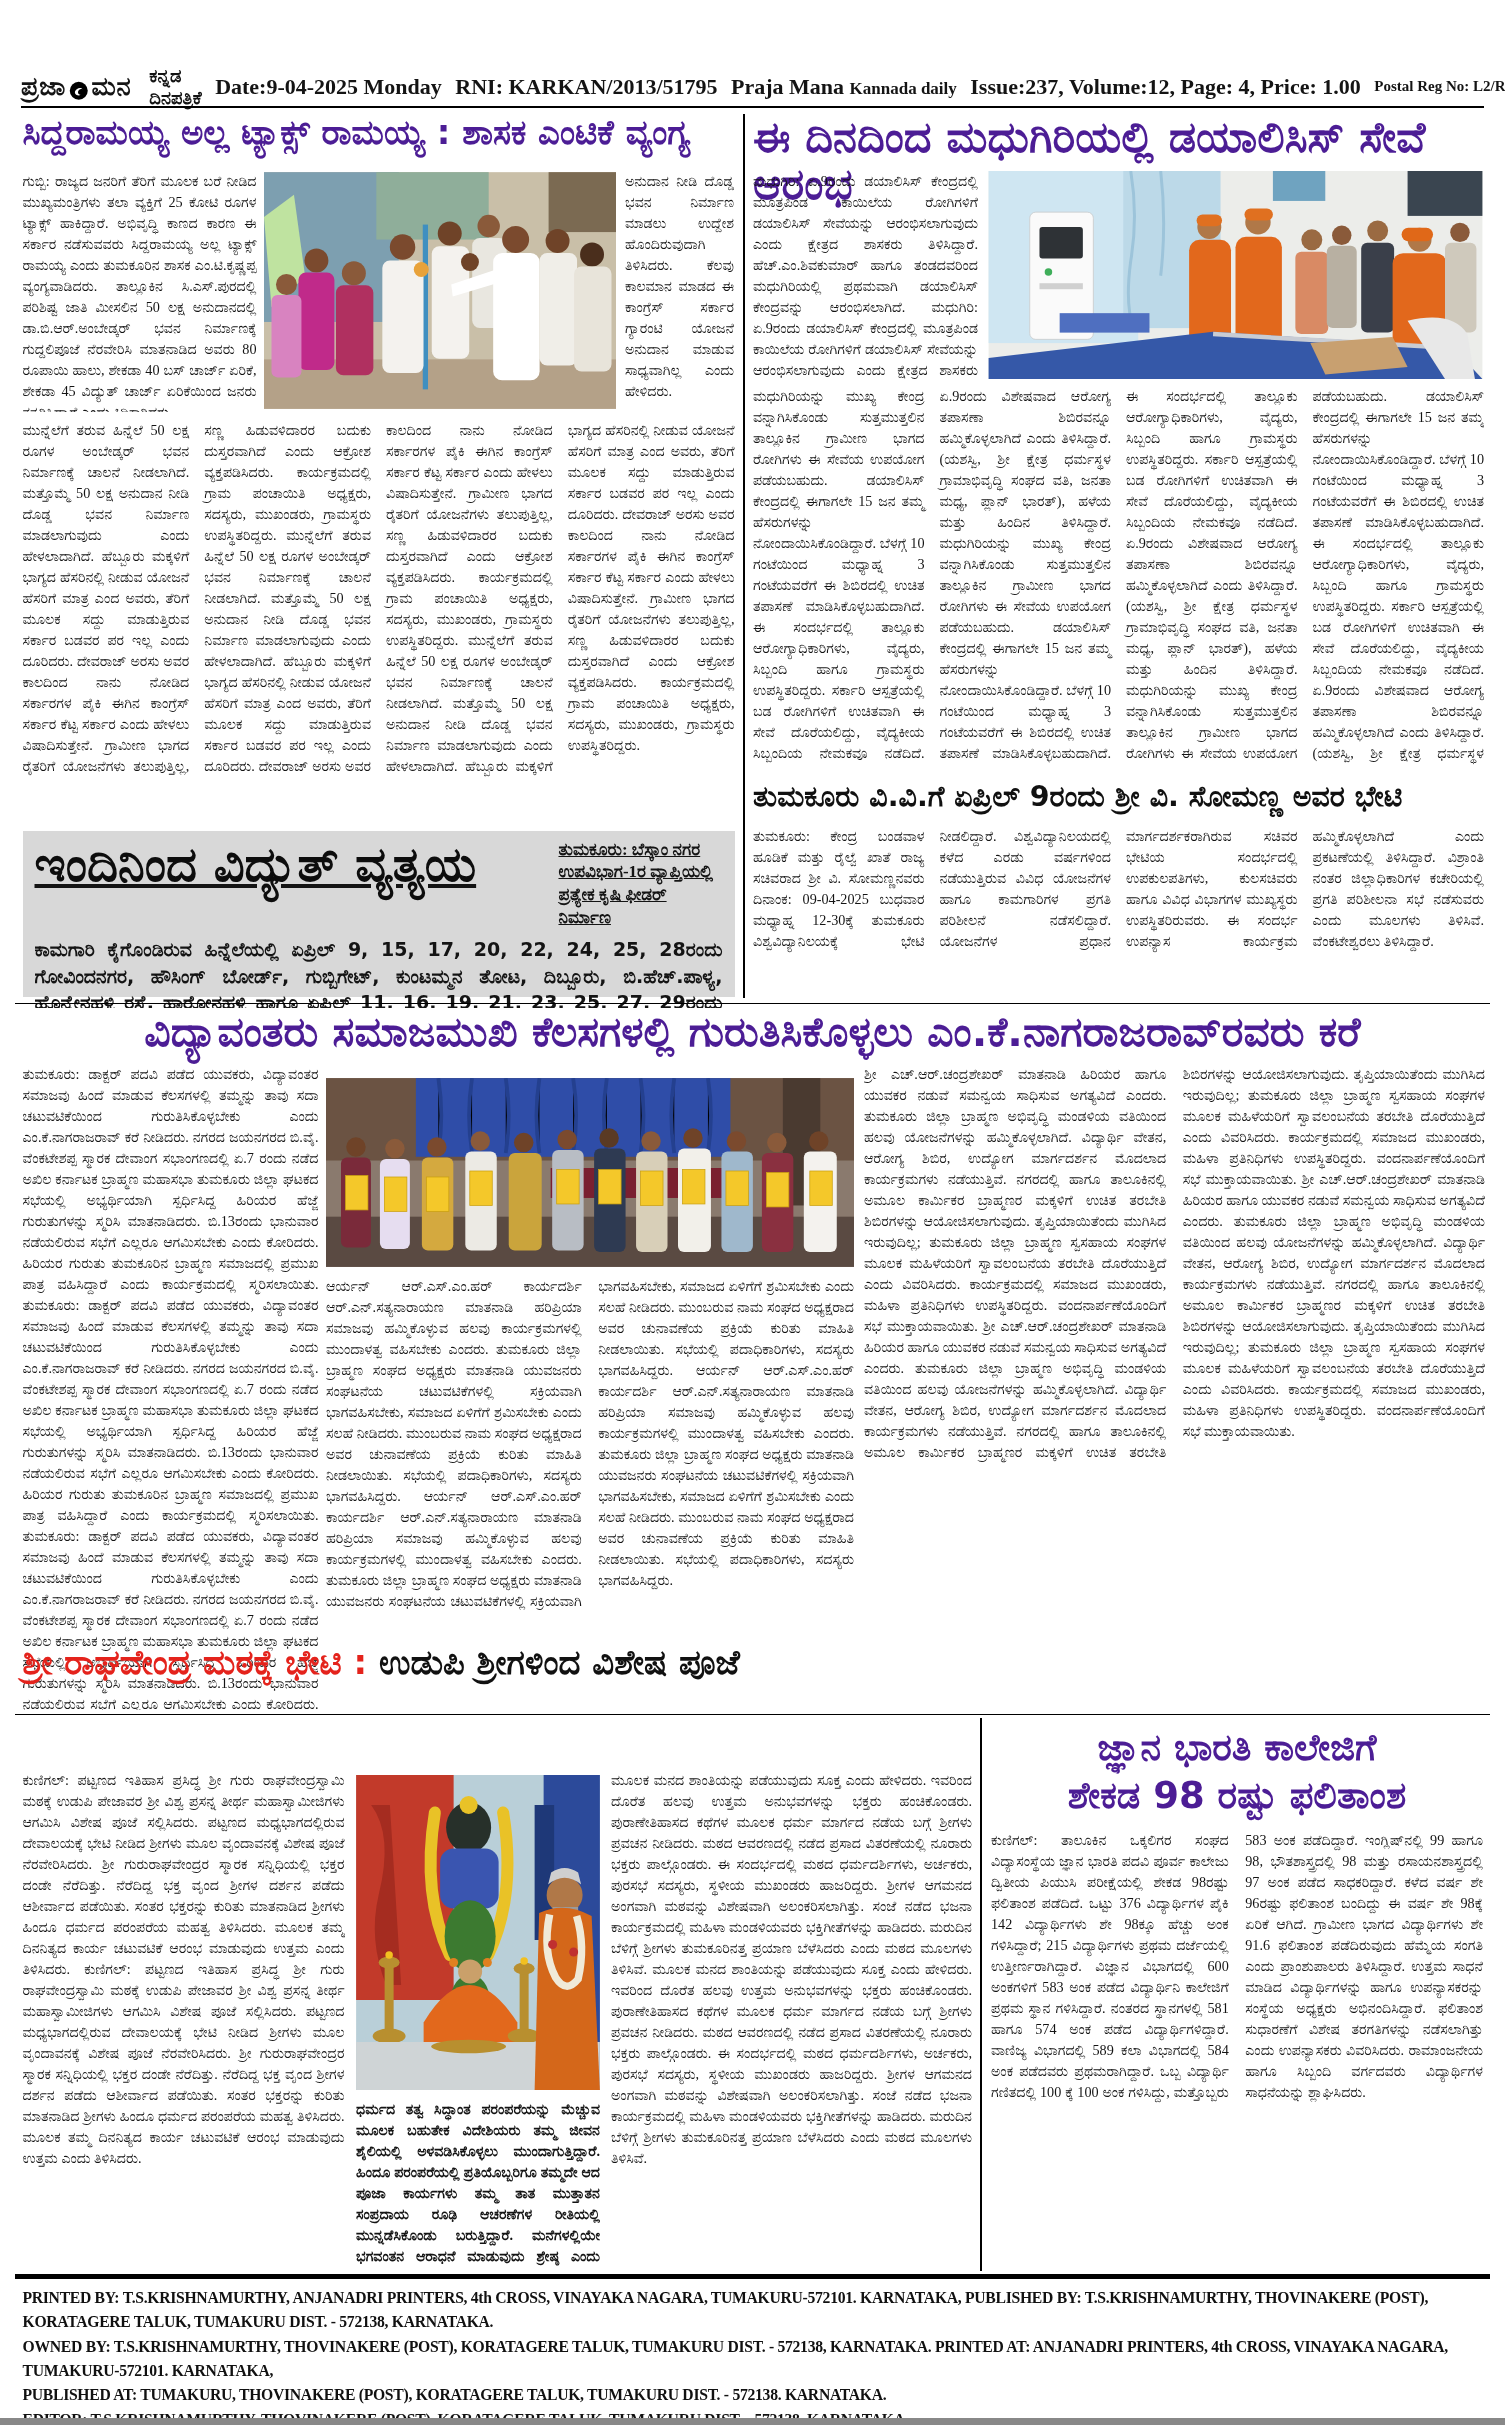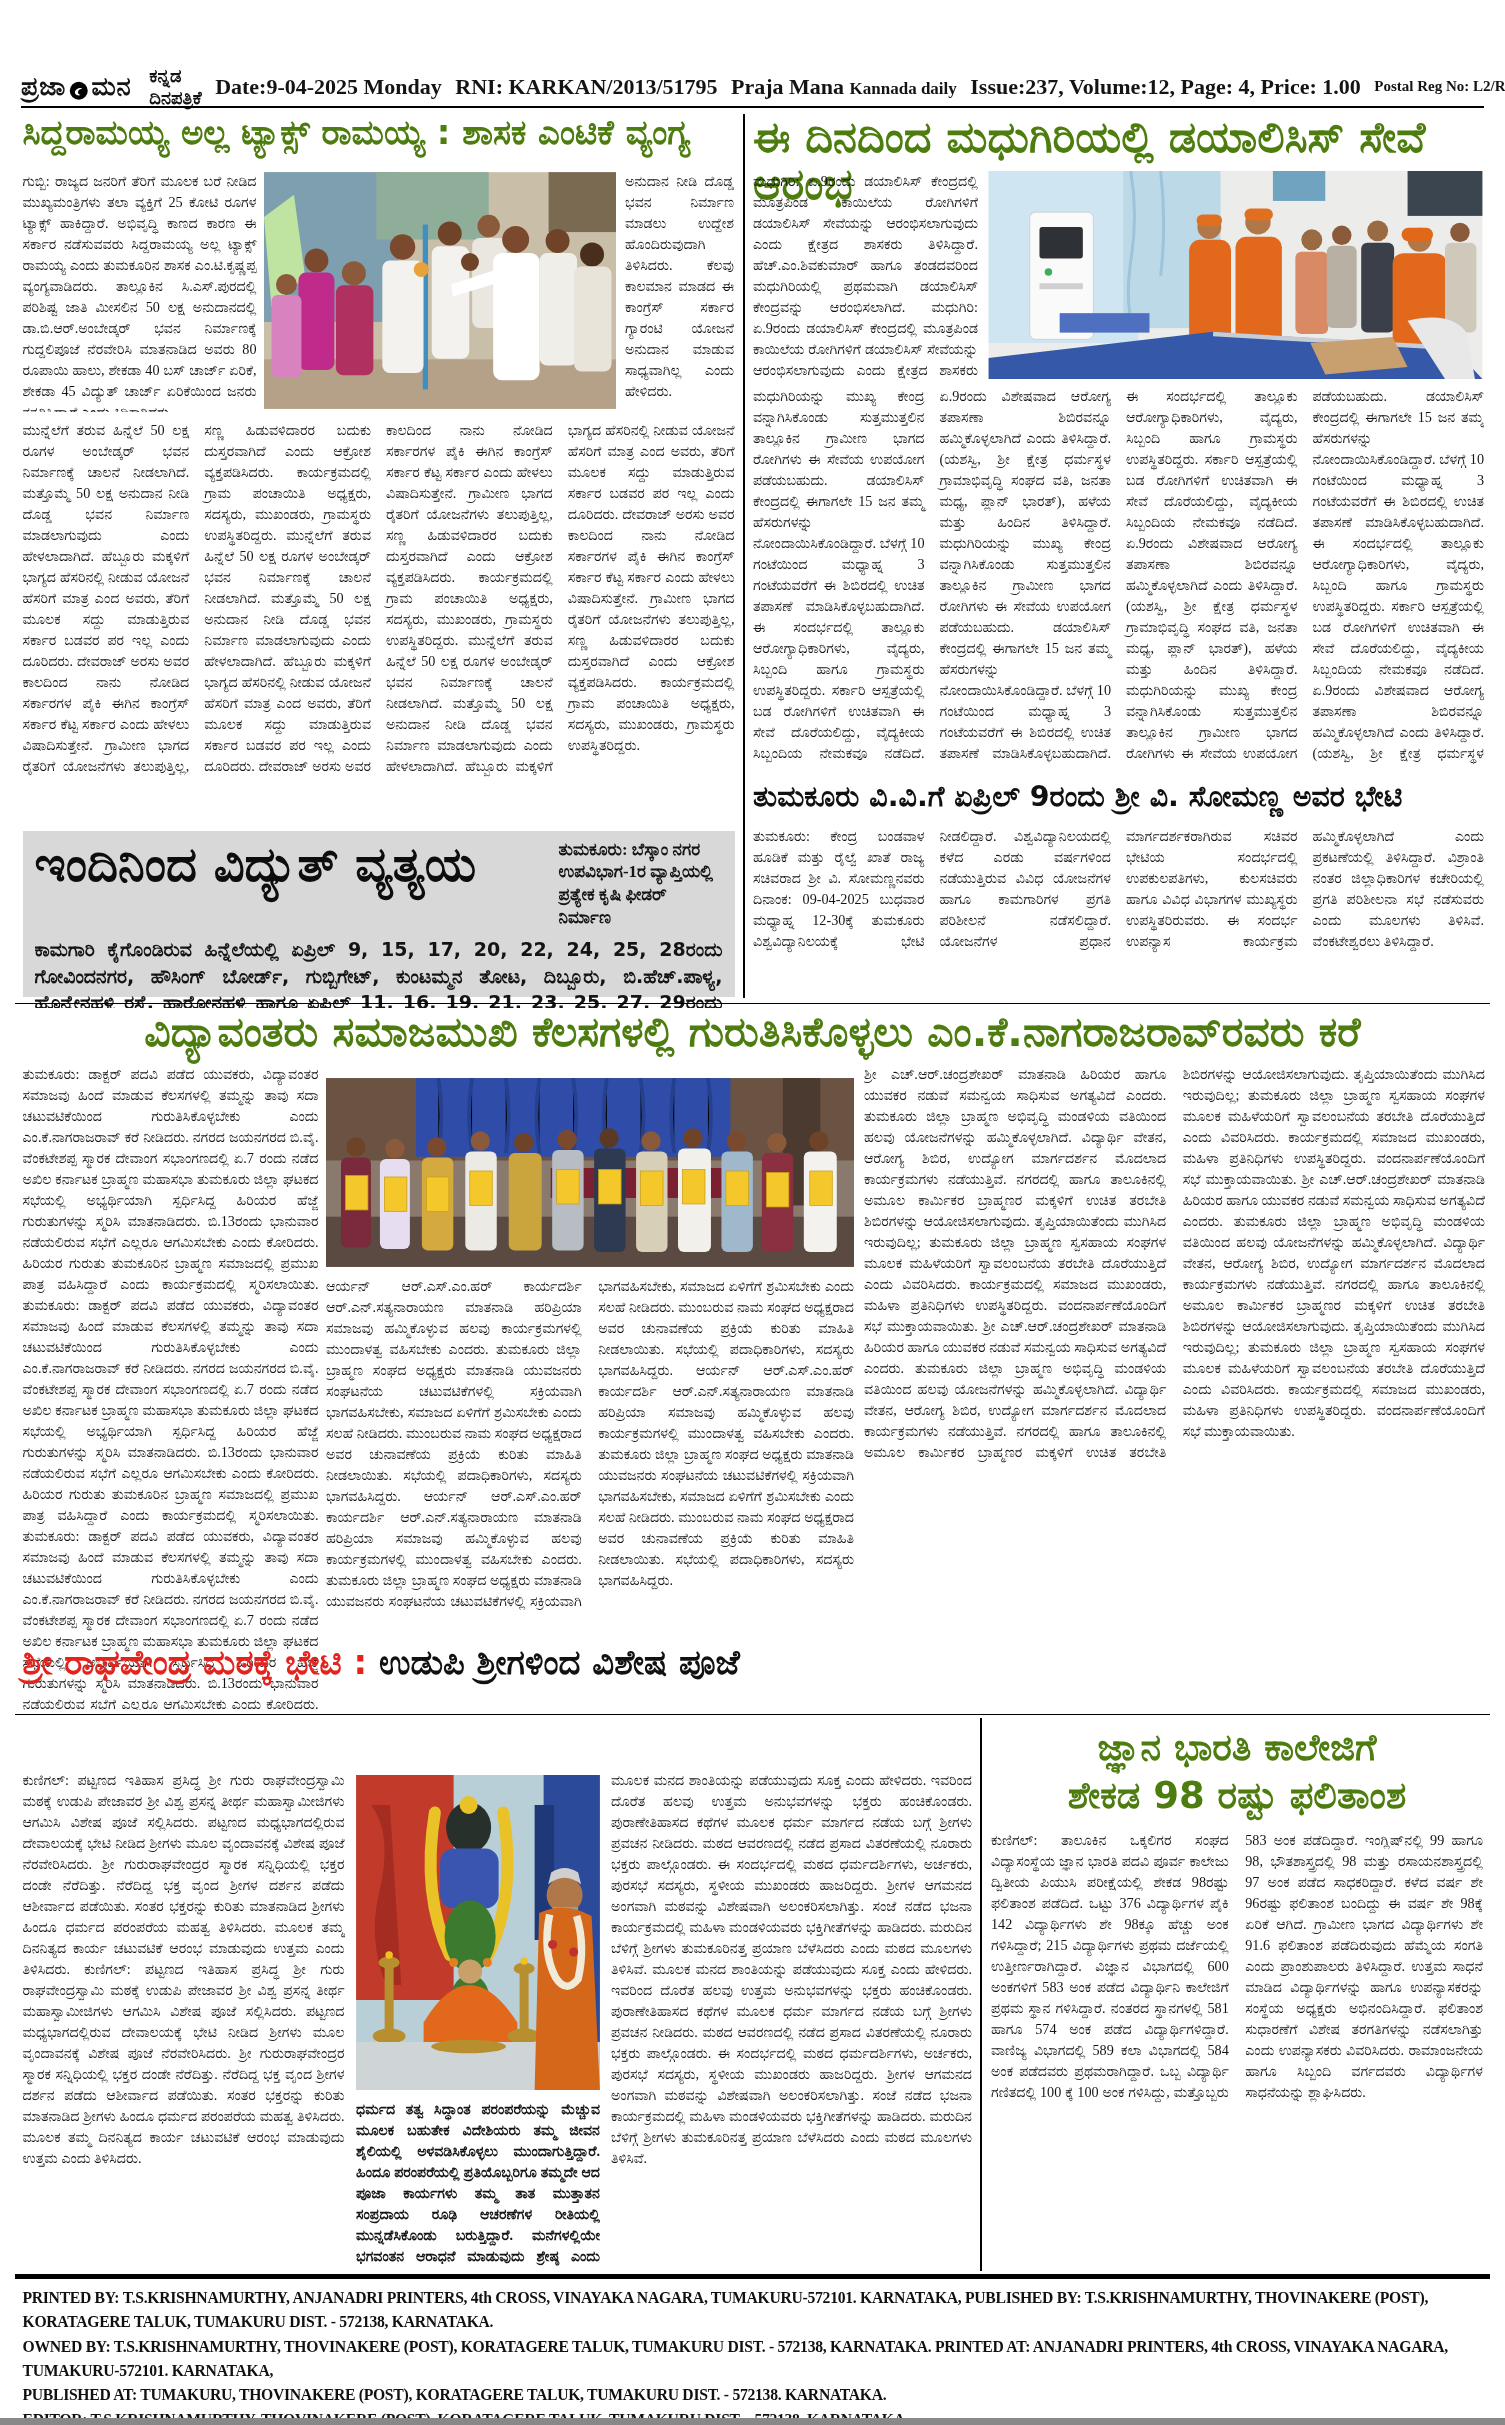--- a/index.html
+++ b/index.html
@@ -8,21 +8,21 @@
   .abs{position:absolute;}
   
   .masthead{left:21px;top:70px;width:1463px;height:33px;display:flex;align-items:center;gap:13.5px;}
   .logo-kn{font-family:"DejaVu Sans",sans-serif;font-weight:bold;font-size:25.5px;letter-spacing:0.7px;display:flex;align-items:center;gap:3px;}
   .logo-sub{font-family:"DejaVu Sans",sans-serif;font-size:18px;font-weight:bold;margin-left:4.5px;}
   .mast-en{font-size:22px;font-weight:bold;white-space:nowrap;}
   .mast-en small{font-size:17px;}
   .mast-postal{font-size:15px;font-weight:bold;white-space:nowrap;}
   .mast-rule{left:21px;top:106px;width:1463px;height:2.2px;background:#000;}
   
-  .hl-red{font-family:"DejaVu Sans",sans-serif;font-weight:bold;color:#4d7c0f;line-height:1.1;}
+  .hl-red{font-family:"DejaVu Sans",sans-serif;font-weight:bold;color:#4c1d95;line-height:1.1;}
   .hl-black{font-family:"DejaVu Sans",sans-serif;font-weight:bold;color:#111;line-height:1.15;}
   
   .bodytxt{font-size:14.2px;line-height:1.48;text-align:justify;overflow:hidden;word-break:break-word;}
   .cols2{column-count:2;column-gap:16.5px;}
   .cols4{column-count:4;column-gap:15px;}
   .vrule{width:1.5px;background:#000;}
   .hrule{height:1.5px;background:#000;}
   
   .graybox{background:#d8d8d8;padding:7.5px 12px;box-sizing:border-box;}
   .graybox .big{font-family:"DejaVu Sans",sans-serif;font-weight:bold;font-size:48px;line-height:1.05;color:#0d0d0d;}
@@ -159,21 +159,21 @@
     </svg>
   </div>
 
   <div class="abs bodytxt cols4" style="left:753px;top:386px;width:731px;height:384px;">ಮಧುಗಿರಿಯನ್ನು ಮುಖ್ಯ ಕೇಂದ್ರ ವನ್ನಾಗಿಸಿಕೊಂಡು ಸುತ್ತಮುತ್ತಲಿನ ತಾಲ್ಲೂಕಿನ ಗ್ರಾಮೀಣ ಭಾಗದ ರೋಗಿಗಳು ಈ ಸೇವೆಯ ಉಪಯೋಗ ಪಡೆಯಬಹುದು. ಡಯಾಲಿಸಿಸ್ ಕೇಂದ್ರದಲ್ಲಿ ಈಗಾಗಲೇ 15 ಜನ ತಮ್ಮ ಹೆಸರುಗಳನ್ನು ನೋಂದಾಯಿಸಿಕೊಂಡಿದ್ದಾರೆ. ಬೆಳಗ್ಗೆ 10 ಗಂಟೆಯಿಂದ ಮಧ್ಯಾಹ್ನ 3 ಗಂಟೆಯವರೆಗೆ ಈ ಶಿಬಿರದಲ್ಲಿ ಉಚಿತ ತಪಾಸಣೆ ಮಾಡಿಸಿಕೊಳ್ಳಬಹುದಾಗಿದೆ. ಈ ಸಂದರ್ಭದಲ್ಲಿ ತಾಲ್ಲೂಕು ಆರೋಗ್ಯಾಧಿಕಾರಿಗಳು, ವೈದ್ಯರು, ಸಿಬ್ಬಂದಿ ಹಾಗೂ ಗ್ರಾಮಸ್ಥರು ಉಪಸ್ಥಿತರಿದ್ದರು. ಸರ್ಕಾರಿ ಆಸ್ಪತ್ರೆಯಲ್ಲಿ ಬಡ ರೋಗಿಗಳಿಗೆ ಉಚಿತವಾಗಿ ಈ ಸೇವೆ ದೊರೆಯಲಿದ್ದು, ವೈದ್ಯಕೀಯ ಸಿಬ್ಬಂದಿಯ ನೇಮಕವೂ ನಡೆದಿದೆ. ಏ.9ರಂದು ವಿಶೇಷವಾದ ಆರೋಗ್ಯ ತಪಾಸಣಾ ಶಿಬಿರವನ್ನೂ ಹಮ್ಮಿಕೊಳ್ಳಲಾಗಿದೆ ಎಂದು ತಿಳಿಸಿದ್ದಾರೆ. (ಯಶಸ್ವಿ, ಶ್ರೀ ಕ್ಷೇತ್ರ ಧರ್ಮಸ್ಥಳ ಗ್ರಾಮಾಭಿವೃದ್ಧಿ ಸಂಘದ ವತಿ, ಜನತಾ ಮಧ್ಯ, ಪ್ಲಾನ್ ಭಾರತ್), ಹಳೆಯ ಮತ್ತು ಹಿಂದಿನ ತಿಳಿಸಿದ್ದಾರೆ. ಮಧುಗಿರಿಯನ್ನು ಮುಖ್ಯ ಕೇಂದ್ರ ವನ್ನಾಗಿಸಿಕೊಂಡು ಸುತ್ತಮುತ್ತಲಿನ ತಾಲ್ಲೂಕಿನ ಗ್ರಾಮೀಣ ಭಾಗದ ರೋಗಿಗಳು ಈ ಸೇವೆಯ ಉಪಯೋಗ ಪಡೆಯಬಹುದು. ಡಯಾಲಿಸಿಸ್ ಕೇಂದ್ರದಲ್ಲಿ ಈಗಾಗಲೇ 15 ಜನ ತಮ್ಮ ಹೆಸರುಗಳನ್ನು ನೋಂದಾಯಿಸಿಕೊಂಡಿದ್ದಾರೆ. ಬೆಳಗ್ಗೆ 10 ಗಂಟೆಯಿಂದ ಮಧ್ಯಾಹ್ನ 3 ಗಂಟೆಯವರೆಗೆ ಈ ಶಿಬಿರದಲ್ಲಿ ಉಚಿತ ತಪಾಸಣೆ ಮಾಡಿಸಿಕೊಳ್ಳಬಹುದಾಗಿದೆ. ಈ ಸಂದರ್ಭದಲ್ಲಿ ತಾಲ್ಲೂಕು ಆರೋಗ್ಯಾಧಿಕಾರಿಗಳು, ವೈದ್ಯರು, ಸಿಬ್ಬಂದಿ ಹಾಗೂ ಗ್ರಾಮಸ್ಥರು ಉಪಸ್ಥಿತರಿದ್ದರು. ಸರ್ಕಾರಿ ಆಸ್ಪತ್ರೆಯಲ್ಲಿ ಬಡ ರೋಗಿಗಳಿಗೆ ಉಚಿತವಾಗಿ ಈ ಸೇವೆ ದೊರೆಯಲಿದ್ದು, ವೈದ್ಯಕೀಯ ಸಿಬ್ಬಂದಿಯ ನೇಮಕವೂ ನಡೆದಿದೆ. ಏ.9ರಂದು ವಿಶೇಷವಾದ ಆರೋಗ್ಯ ತಪಾಸಣಾ ಶಿಬಿರವನ್ನೂ ಹಮ್ಮಿಕೊಳ್ಳಲಾಗಿದೆ ಎಂದು ತಿಳಿಸಿದ್ದಾರೆ. (ಯಶಸ್ವಿ, ಶ್ರೀ ಕ್ಷೇತ್ರ ಧರ್ಮಸ್ಥಳ ಗ್ರಾಮಾಭಿವೃದ್ಧಿ ಸಂಘದ ವತಿ, ಜನತಾ ಮಧ್ಯ, ಪ್ಲಾನ್ ಭಾರತ್), ಹಳೆಯ ಮತ್ತು ಹಿಂದಿನ ತಿಳಿಸಿದ್ದಾರೆ. ಮಧುಗಿರಿಯನ್ನು ಮುಖ್ಯ ಕೇಂದ್ರ ವನ್ನಾಗಿಸಿಕೊಂಡು ಸುತ್ತಮುತ್ತಲಿನ ತಾಲ್ಲೂಕಿನ ಗ್ರಾಮೀಣ ಭಾಗದ ರೋಗಿಗಳು ಈ ಸೇವೆಯ ಉಪಯೋಗ ಪಡೆಯಬಹುದು. ಡಯಾಲಿಸಿಸ್ ಕೇಂದ್ರದಲ್ಲಿ ಈಗಾಗಲೇ 15 ಜನ ತಮ್ಮ ಹೆಸರುಗಳನ್ನು ನೋಂದಾಯಿಸಿಕೊಂಡಿದ್ದಾರೆ. ಬೆಳಗ್ಗೆ 10 ಗಂಟೆಯಿಂದ ಮಧ್ಯಾಹ್ನ 3 ಗಂಟೆಯವರೆಗೆ ಈ ಶಿಬಿರದಲ್ಲಿ ಉಚಿತ ತಪಾಸಣೆ ಮಾಡಿಸಿಕೊಳ್ಳಬಹುದಾಗಿದೆ. ಈ ಸಂದರ್ಭದಲ್ಲಿ ತಾಲ್ಲೂಕು ಆರೋಗ್ಯಾಧಿಕಾರಿಗಳು, ವೈದ್ಯರು, ಸಿಬ್ಬಂದಿ ಹಾಗೂ ಗ್ರಾಮಸ್ಥರು ಉಪಸ್ಥಿತರಿದ್ದರು. ಸರ್ಕಾರಿ ಆಸ್ಪತ್ರೆಯಲ್ಲಿ ಬಡ ರೋಗಿಗಳಿಗೆ ಉಚಿತವಾಗಿ ಈ ಸೇವೆ ದೊರೆಯಲಿದ್ದು, ವೈದ್ಯಕೀಯ ಸಿಬ್ಬಂದಿಯ ನೇಮಕವೂ ನಡೆದಿದೆ. ಏ.9ರಂದು ವಿಶೇಷವಾದ ಆರೋಗ್ಯ ತಪಾಸಣಾ ಶಿಬಿರವನ್ನೂ ಹಮ್ಮಿಕೊಳ್ಳಲಾಗಿದೆ ಎಂದು ತಿಳಿಸಿದ್ದಾರೆ. (ಯಶಸ್ವಿ, ಶ್ರೀ ಕ್ಷೇತ್ರ ಧರ್ಮಸ್ಥಳ ಗ್ರಾಮಾಭಿವೃದ್ಧಿ ಸಂಘದ ವತಿ, ಜನತಾ ಮಧ್ಯ, ಪ್ಲಾನ್ ಭಾರತ್), ಹಳೆಯ ಮತ್ತು ಹಿಂದಿನ ತಿಳಿಸಿದ್ದಾರೆ.</div>
 
   <div class="abs hl-black" style="left:753px;top:781px;width:731px;font-size:28.5px;">ತುಮಕೂರು ವಿ.ವಿ.ಗೆ ಏಪ್ರಿಲ್ 9ರಂದು ಶ್ರೀ ವಿ. ಸೋಮಣ್ಣ ಅವರ ಭೇಟಿ</div>
 
   <div class="abs bodytxt cols4" style="left:753px;top:826px;width:731px;height:171px;">ತುಮಕೂರು: ಕೇಂದ್ರ ಬಂಡವಾಳ ಹೂಡಿಕೆ ಮತ್ತು ರೈಲ್ವೆ ಖಾತೆ ರಾಜ್ಯ ಸಚಿವರಾದ ಶ್ರೀ ವಿ. ಸೋಮಣ್ಣನವರು ದಿನಾಂಕ: 09-04-2025 ಬುಧವಾರ ಮಧ್ಯಾಹ್ನ 12-30ಕ್ಕೆ ತುಮಕೂರು ವಿಶ್ವವಿದ್ಯಾನಿಲಯಕ್ಕೆ ಭೇಟಿ ನೀಡಲಿದ್ದಾರೆ. ವಿಶ್ವವಿದ್ಯಾನಿಲಯದಲ್ಲಿ ಕಳೆದ ಎರಡು ವರ್ಷಗಳಿಂದ ನಡೆಯುತ್ತಿರುವ ವಿವಿಧ ಯೋಜನೆಗಳ ಹಾಗೂ ಕಾಮಗಾರಿಗಳ ಪ್ರಗತಿ ಪರಿಶೀಲನೆ ನಡೆಸಲಿದ್ದಾರೆ. ಯೋಜನೆಗಳ ಪ್ರಧಾನ ಮಾರ್ಗದರ್ಶಕರಾಗಿರುವ ಸಚಿವರ ಭೇಟಿಯ ಸಂದರ್ಭದಲ್ಲಿ ಉಪಕುಲಪತಿಗಳು, ಕುಲಸಚಿವರು ಹಾಗೂ ವಿವಿಧ ವಿಭಾಗಗಳ ಮುಖ್ಯಸ್ಥರು ಉಪಸ್ಥಿತರಿರುವರು. ಈ ಸಂದರ್ಭ ಉಪನ್ಯಾಸ ಕಾರ್ಯಕ್ರಮ ಹಮ್ಮಿಕೊಳ್ಳಲಾಗಿದೆ ಎಂದು ಪ್ರಕಟಣೆಯಲ್ಲಿ ತಿಳಿಸಿದ್ದಾರೆ. ವಿಶ್ರಾಂತಿ ನಂತರ ಜಿಲ್ಲಾಧಿಕಾರಿಗಳ ಕಚೇರಿಯಲ್ಲಿ ಪ್ರಗತಿ ಪರಿಶೀಲನಾ ಸಭೆ ನಡೆಸುವರು ಎಂದು ಮೂಲಗಳು ತಿಳಿಸಿವೆ. ವೆಂಕಟೇಶ್ವರಲು ತಿಳಿಸಿದ್ದಾರೆ.</div>
 
   <div class="abs graybox" style="left:22.5px;top:831px;width:712px;height:166px;">
-    <div style="display:flex;gap:10px;">
+    <div style="display:flex;gap:10px;text-decoration:underline;">
       <div class="big" style="width:517px;">ಇಂದಿನಿಂದ ವಿದ್ಯುತ್ ವ್ಯತ್ಯಯ</div>
       <div class="side" style="width:165px;">ತುಮಕೂರು: ಬೆಸ್ಕಾಂ ನಗರ ಉಪವಿಭಾಗ-1ರ ವ್ಯಾಪ್ತಿಯಲ್ಲಿ ಪ್ರತ್ಯೇಕ ಕೃಷಿ ಫೀಡರ್ ನಿರ್ಮಾಣ</div>
     </div>
     <div class="note" style="height:72px;overflow:hidden;">ಕಾಮಗಾರಿ ಕೈಗೊಂಡಿರುವ ಹಿನ್ನೆಲೆಯಲ್ಲಿ ಏಪ್ರಿಲ್ 9, 15, 17, 20, 22, 24, 25, 28ರಂದು ಗೋವಿಂದನಗರ, ಹೌಸಿಂಗ್ ಬೋರ್ಡ್, ಗುಬ್ಬಿಗೇಟ್, ಕುಂಟಮ್ಮನ ತೋಟ, ದಿಬ್ಬೂರು, ಬಿ.ಹೆಚ್.ಪಾಳ್ಯ, ಹೊನ್ನೇನಹಳ್ಳಿ ರಸ್ತೆ, ಹಾರೋನಹಳ್ಳಿ ಹಾಗೂ ಏಪ್ರಿಲ್ 11, 16, 19, 21, 23, 25, 27, 29ರಂದು ಹನುಮಂತಪುರ, ಕುವೆಂಪುನಗರ, ಆದರ್ಶನಗರ, ಅಣ್ಣೇತೋಟ, ಜಗನ್ನಾಥಪುರ ಶಾರದಾ ದೇವಿ ನಗರ, ಗಣೇಶ ನಗರ ನಿರ್ವಾಣೆ ಲೇಔಟ್ ಪ್ರದೇಶದಲ್ಲಿ ಬೆಳಿಗ್ಗೆ 10 ರಿಂದ ಸಂಜೆ 6 ಗಂಟೆಯವರೆಗೆ ವಿದ್ಯುತ್ ವ್ಯತ್ಯಯ ಉಂಟಾಗಲಿದೆ.</div>
   </div>
 
   <div class="abs hrule" style="left:15px;top:1003px;width:1475px;height:0.7px;"></div>
 
   <div class="abs hl-red" style="left:22.5px;top:1010px;width:1460px;font-size:41px;text-align:center;">ವಿದ್ಯಾವಂತರು ಸಮಾಜಮುಖಿ ಕೆಲಸಗಳಲ್ಲಿ ಗುರುತಿಸಿಕೊಳ್ಳಲು ಎಂ.ಕೆ.ನಾಗರಾಜರಾವ್‌ರವರು ಕರೆ</div>
 

